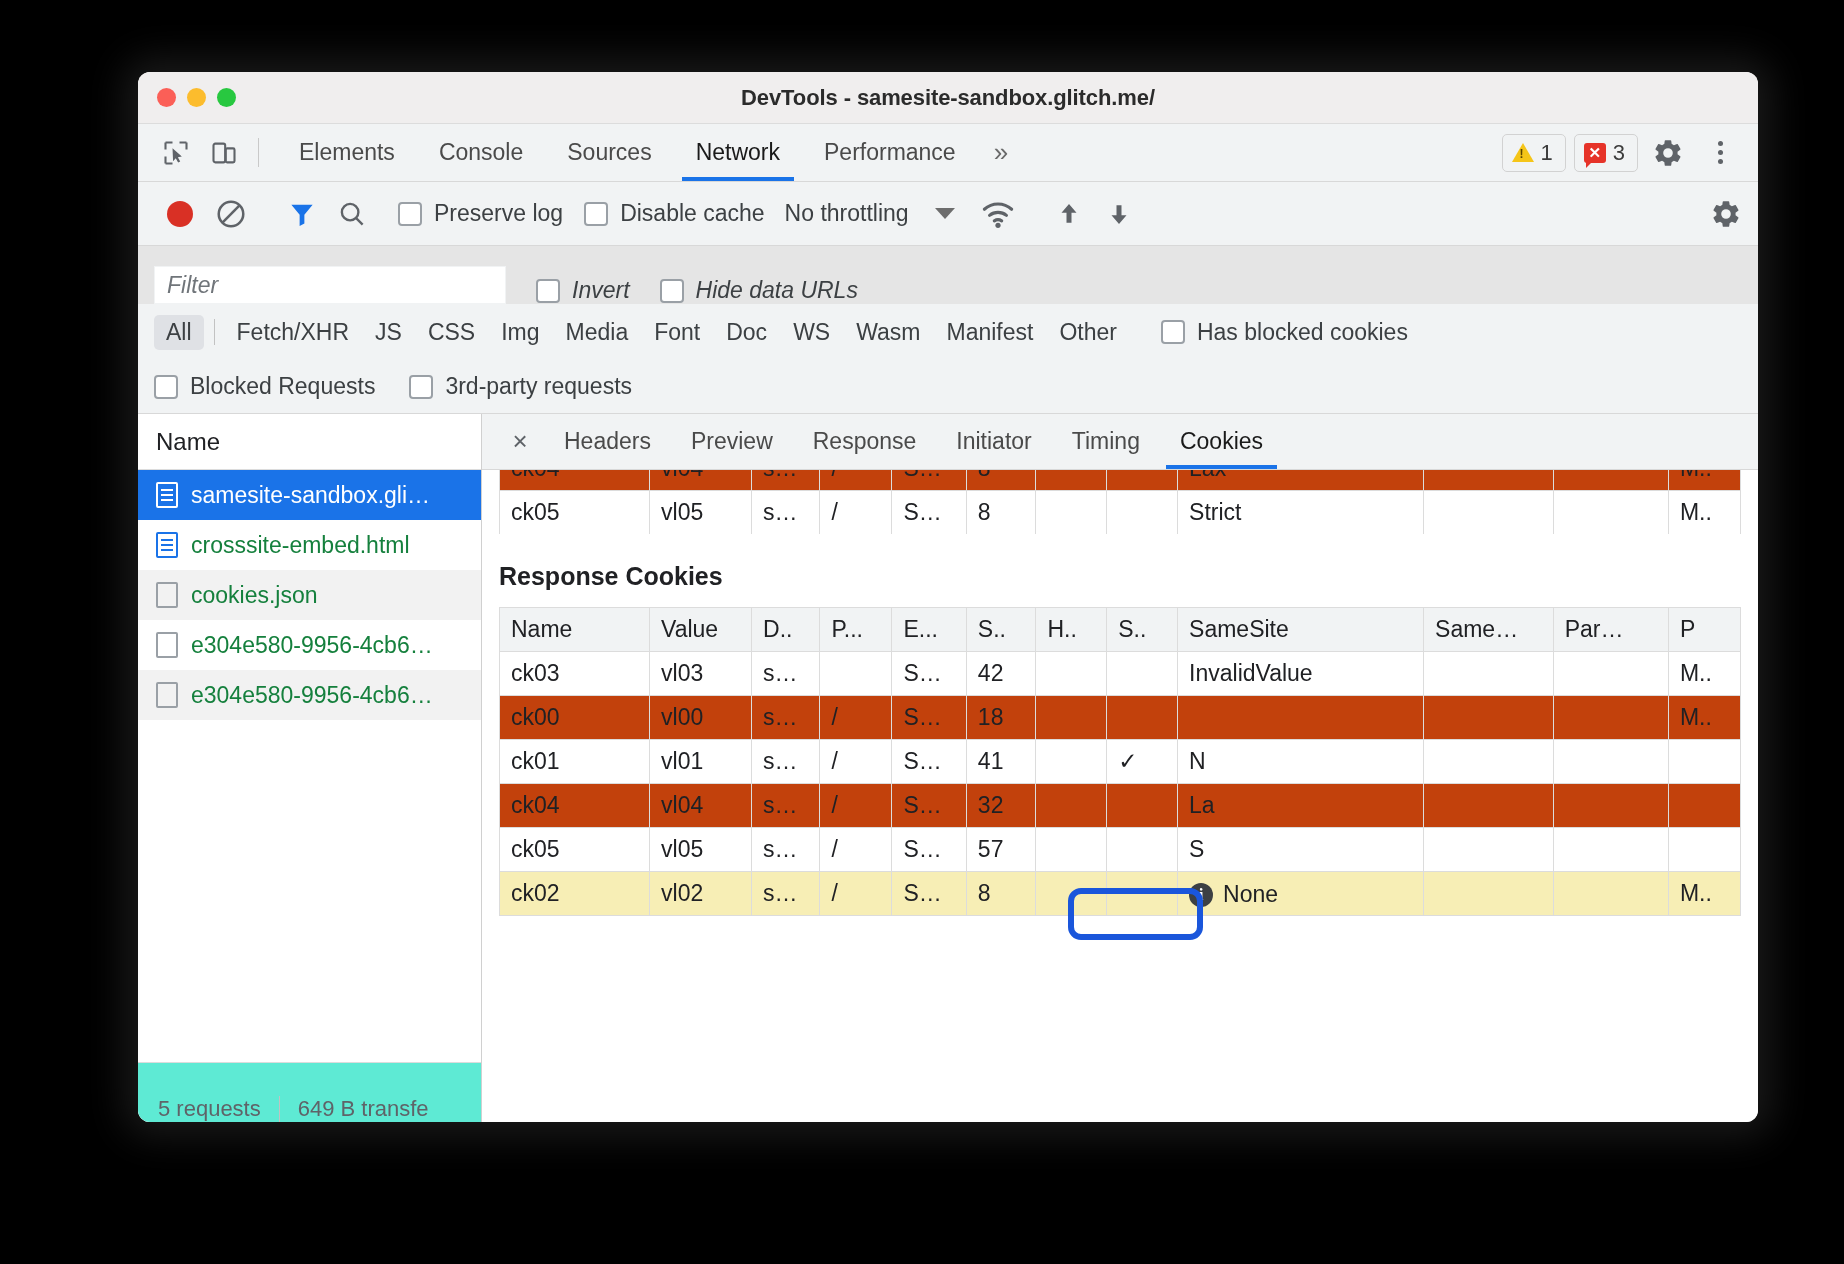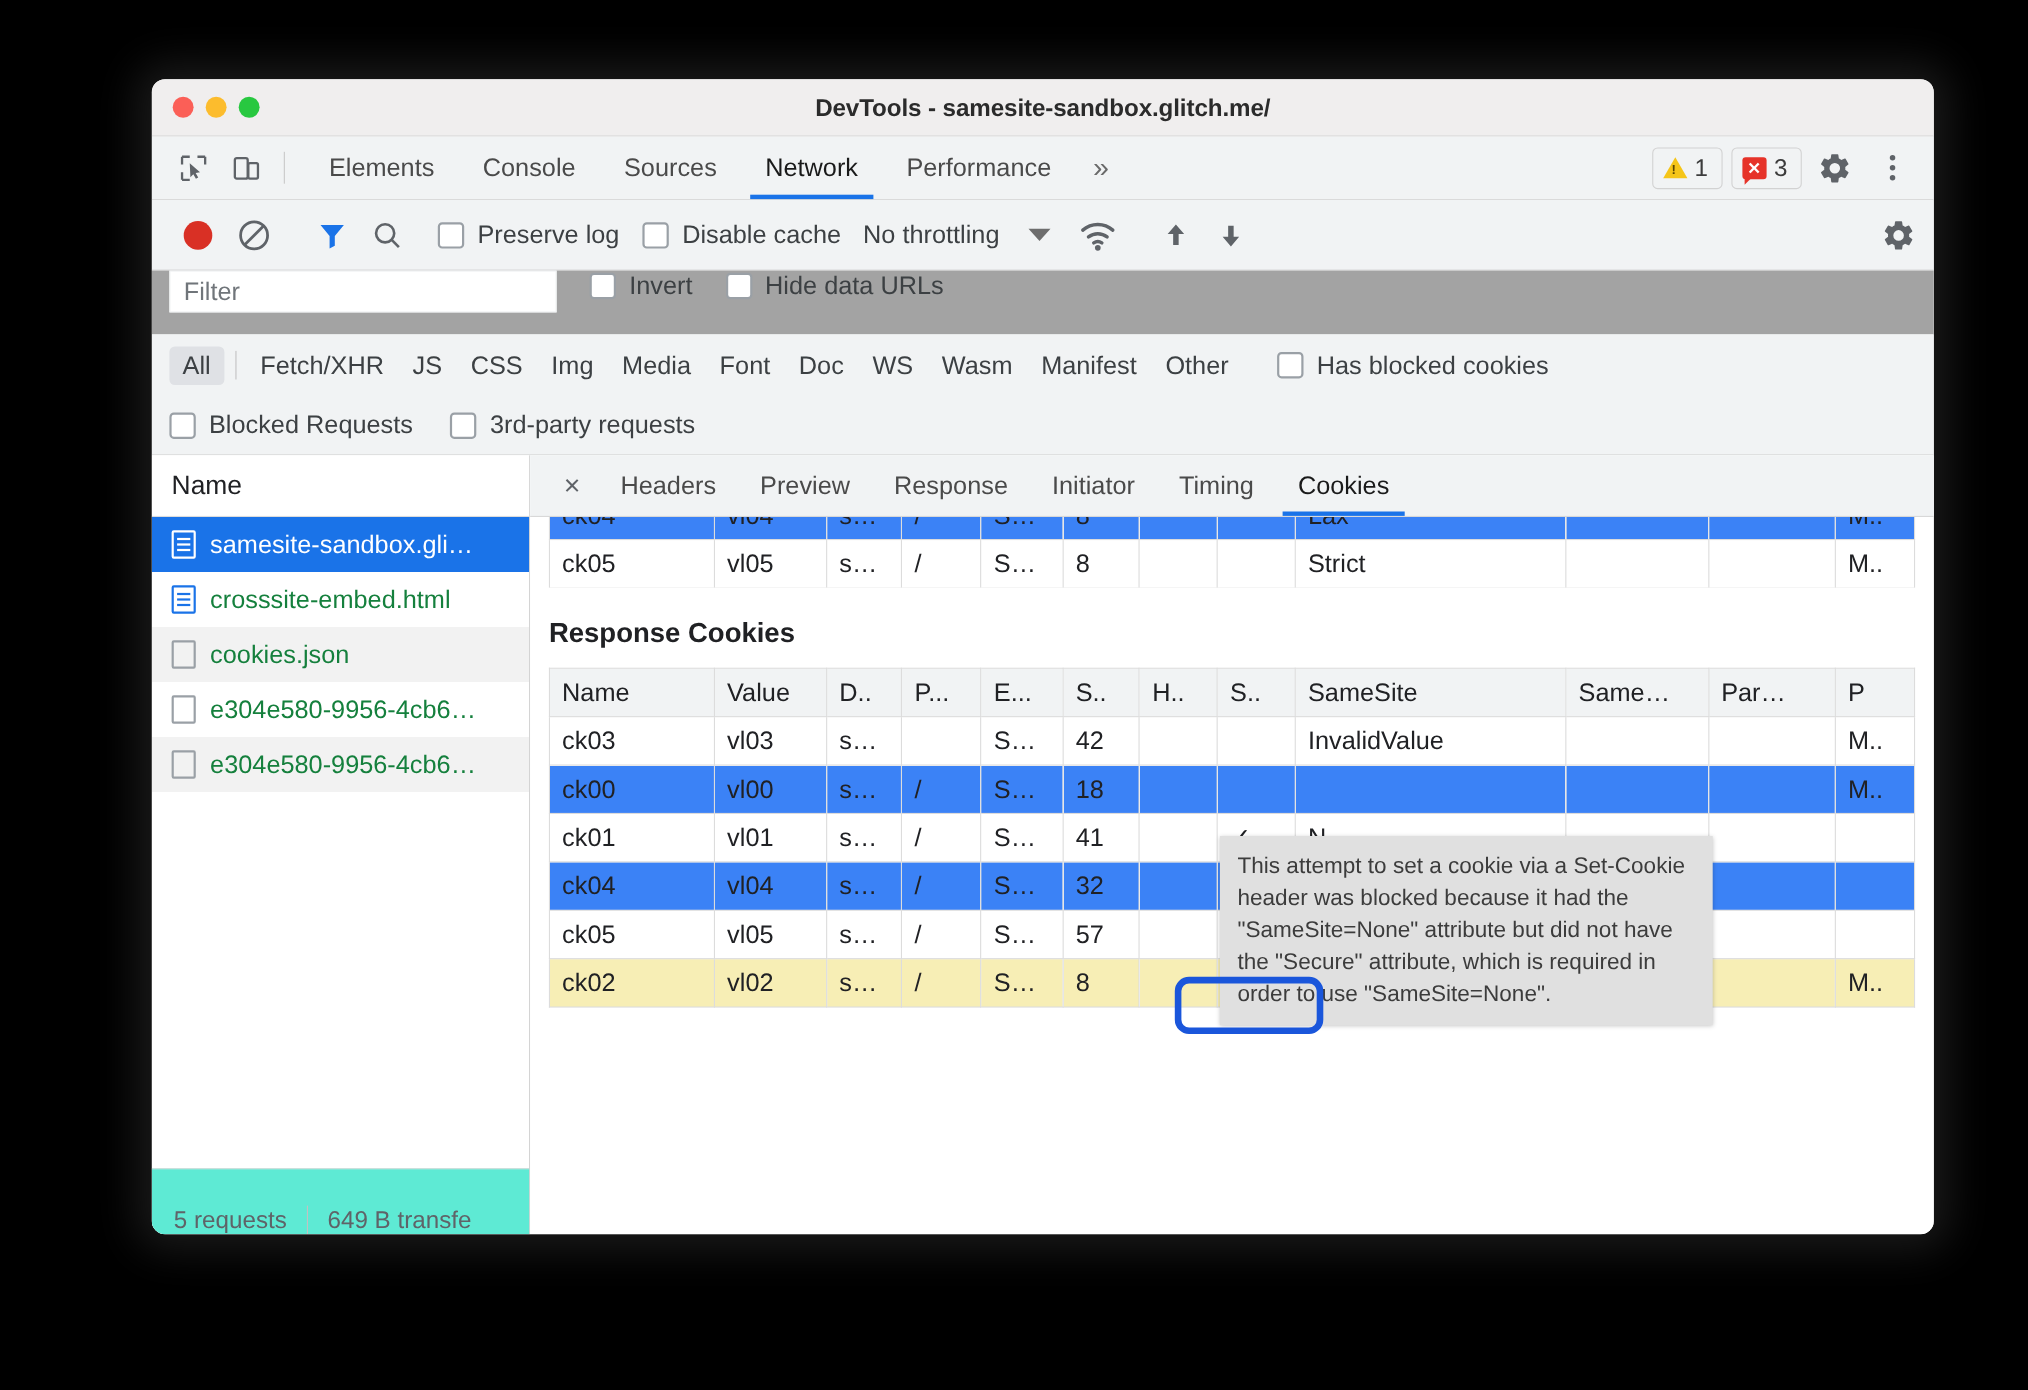--- a/index.html
+++ b/index.html
@@ -146,23 +146,24 @@
     font-size: 23px; color: #3c4043; margin-left: 20px; white-space: nowrap;
   }
   .caret-dn {
     width: 0; height: 0; margin-left: 26px;
     border-left: 10px solid transparent; border-right: 10px solid transparent;
     border-top: 11px solid #6d6d6d;
   }
   
   .filterrow {
     height: 58px; flex: none;
-    background: #a3a3a3;
-    display: flex; align-items: flex-start;
+    background: #e5e5e5;
+    display: flex; align-items: flex-end;
     padding: 0 16px;
+    font-style: italic;
   }
   .filter-input {
     width: 352px; height: 38px;
     background: #fff; border: 1px solid #f1f3f4;
     display: flex; align-items: center; padding: 0 12px;
     font-size: 23px; color: #70757a;
   }
   .filterrow .cb-wrap { margin-left: 30px; }
   
   .chiprow {
@@ -273,21 +274,21 @@
   }
   .ctable th, .ctable td {
     border: 1px solid #dcdcdc;
     padding: 0 11px;
     height: 44px;
     text-align: left;
     font-weight: normal;
     overflow: hidden; white-space: nowrap;
   }
   .ctable thead th { background: #f1f3f4; color: #202124; }
-  .ctable tr.alt td { background: #3b82f6; }
+  .ctable tr.alt td { background: #c2410c; }
   .ctable tr.hl td { background: #f7eeb5; }
   .c-name { width: 125px; }
   .c-value { width: 85px; }
   .c-d { width: 57px; }
   .c-p { width: 60px; }
   .c-e { width: 62px; }
   .c-s { width: 58px; }
   .c-h { width: 59px; }
   .c-s2 { width: 59px; }
   .c-samesite { width: 205px; }
@@ -730,16 +731,15 @@
                 <td>M..</td>
               </tr>
             </tbody>
           </table>
 
         </div>
       </div>
     </div>
   </div>
 
-  <div class="tooltip">This attempt to set a cookie via a Set-Cookie header was blocked because it had the "SameSite=None" attribute but did not have the "Secure" attribute, which is required in order to use "SameSite=None".</div>
 
   <div class="focus-ring"></div>
 </div>
 
 </body></html>

